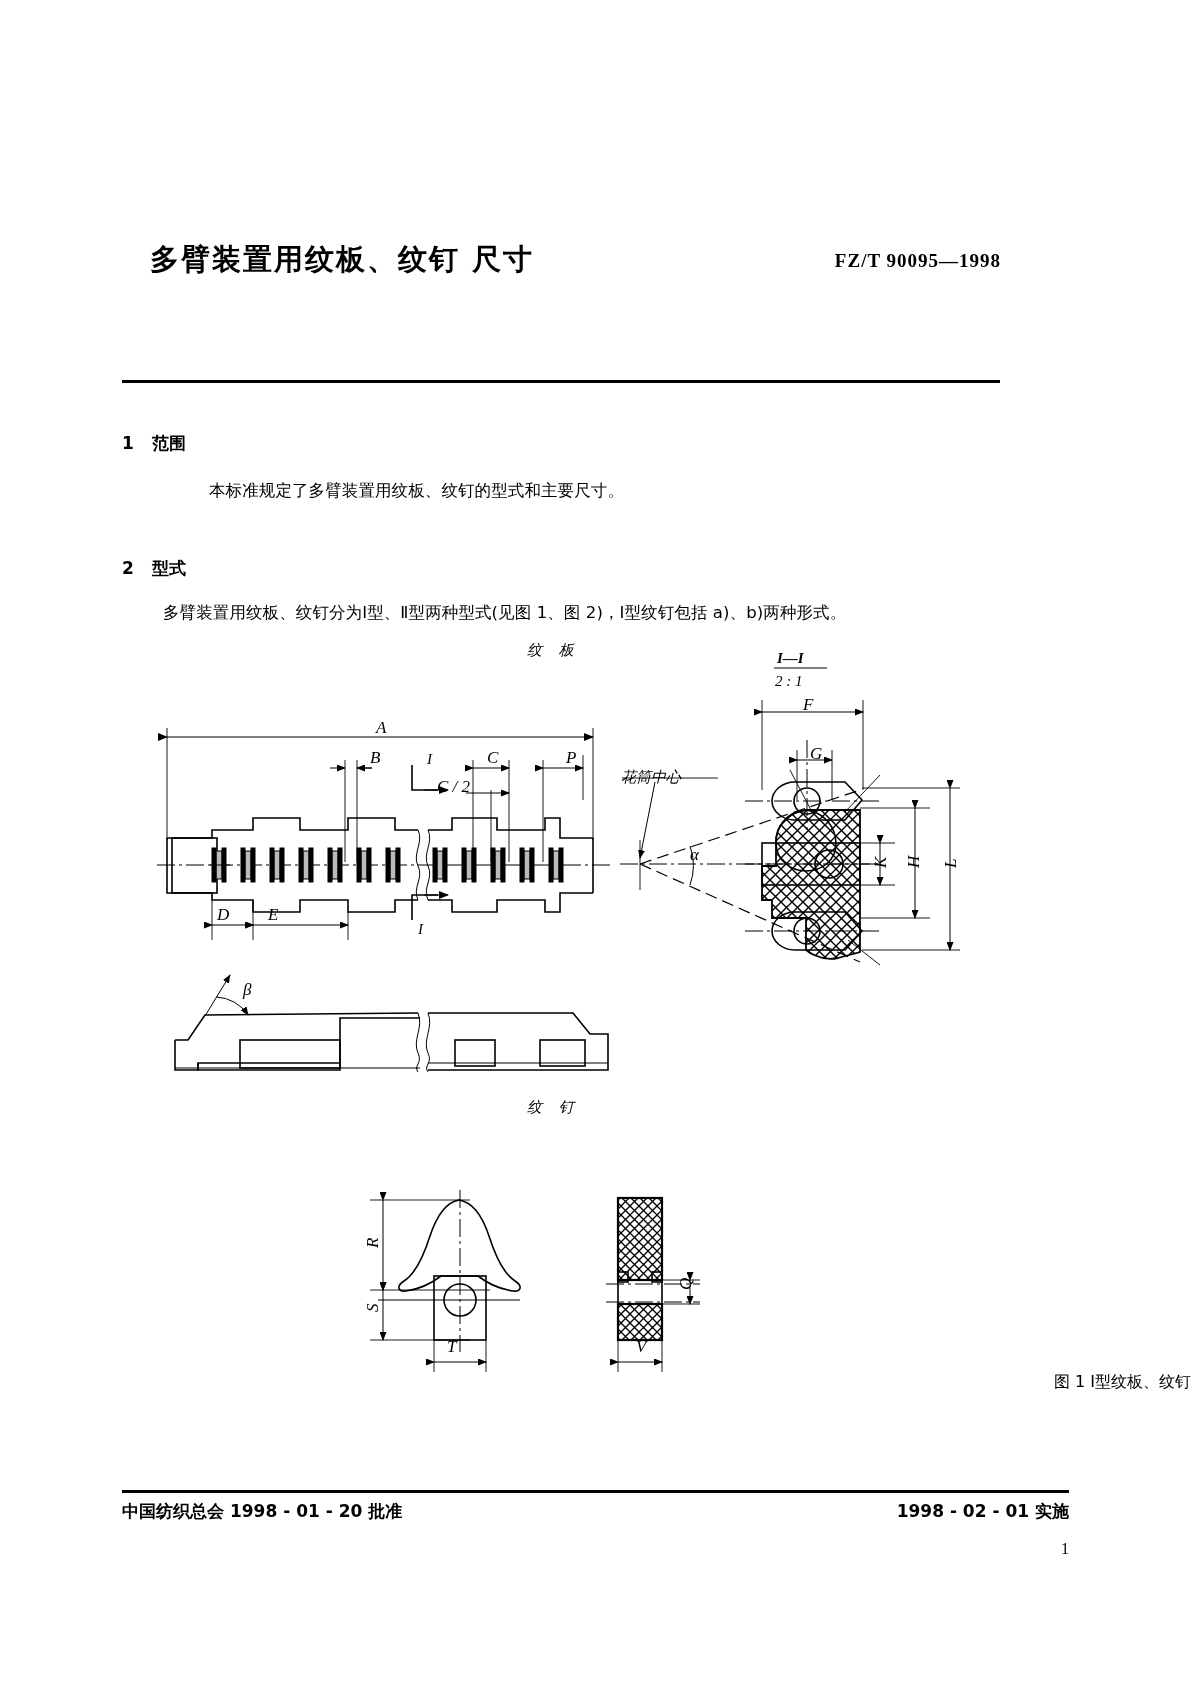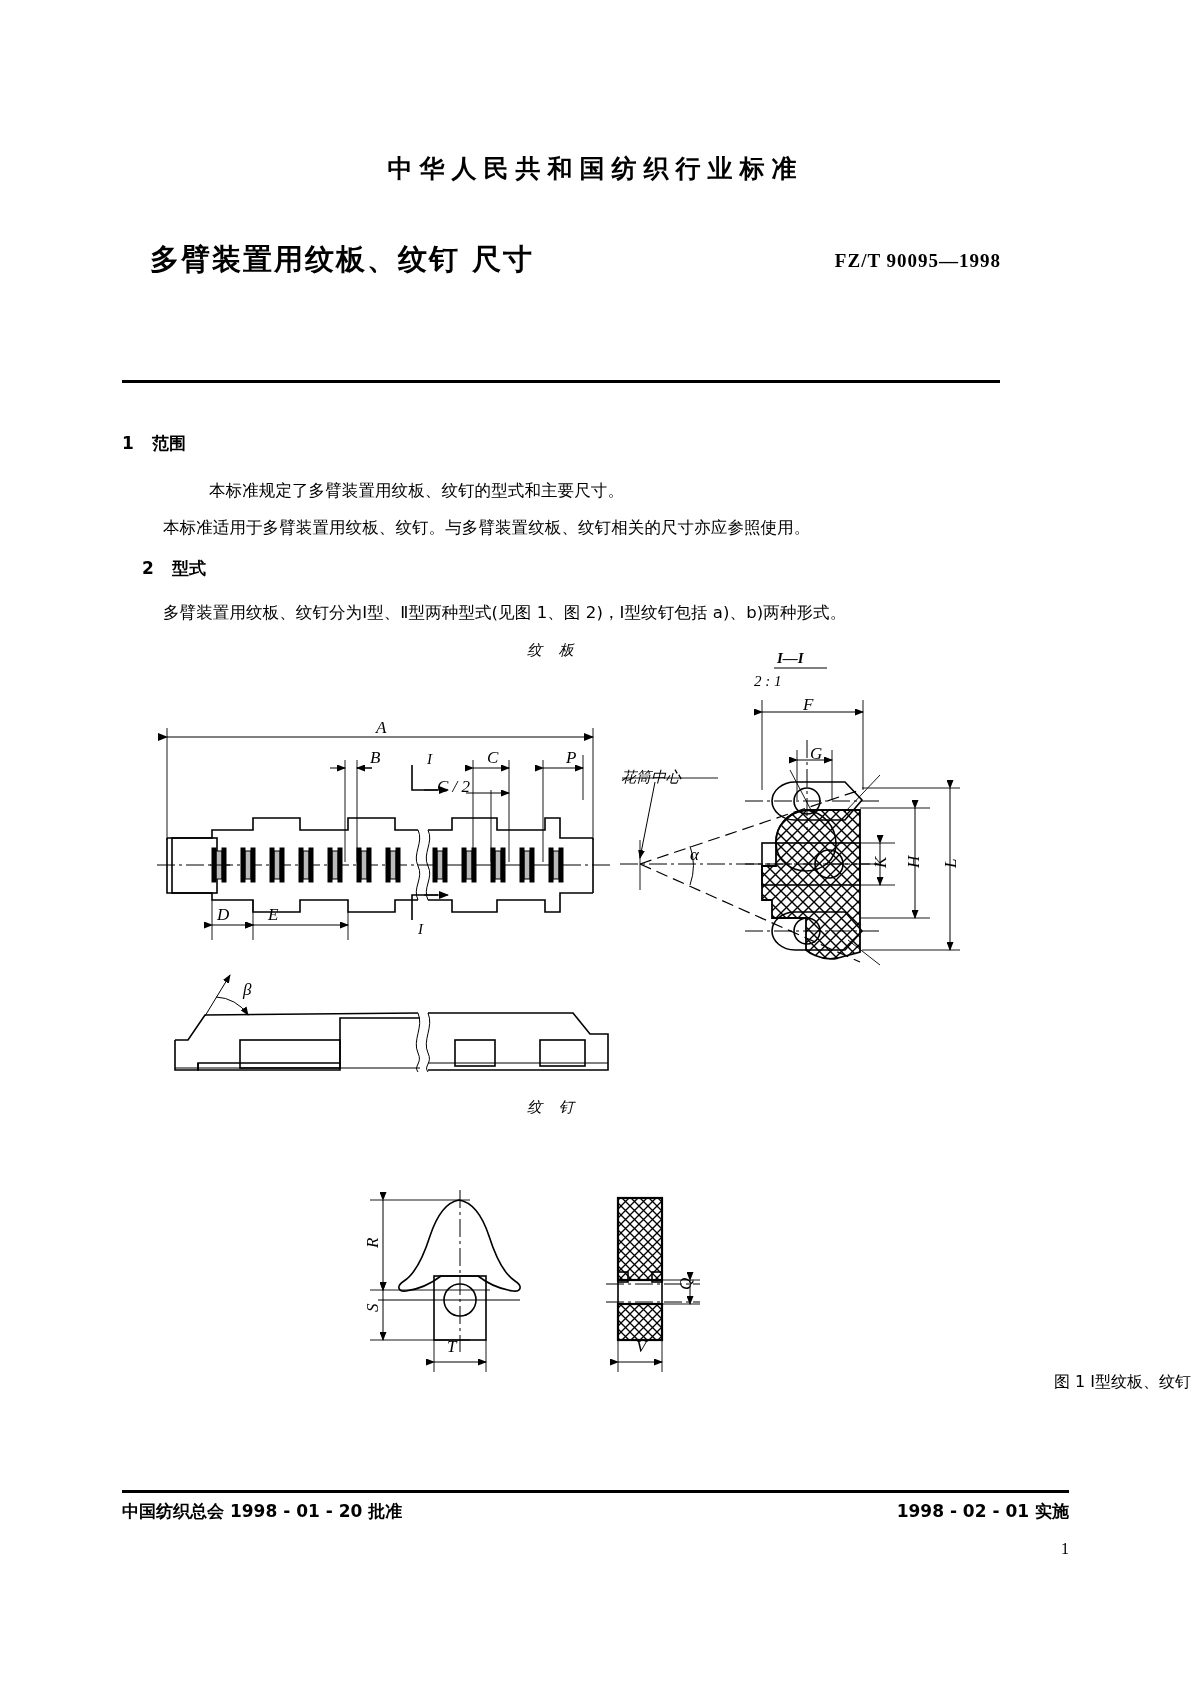--- a/index.html
+++ b/index.html
@@ -72,46 +72,44 @@
   .dim{fill:none;stroke:#000;stroke-width:1;}
   .cl{fill:none;stroke:#000;stroke-width:1;stroke-dasharray:18 4 3 4;}
   .dash{fill:none;stroke:#000;stroke-width:1.2;stroke-dasharray:12 6;}
   .ext{fill:none;stroke:#000;stroke-width:.9;}
 </style>
 </head>
 <body>
 
 <div class="page">
 
-  <div class="hdr-national">中华人民共和国纺织行业标准</div>
 
   <div class="hdr-title">多臂装置用纹板、纹钉  尺寸</div>
 
   <div class="hdr-stdno">FZ/T 90095—1998</div>
 
 
   <div class="rule-top"></div>
 
   <div class="sec-h" style="left:122px;top:432px;">
     <span class="num">1</span><span>范围</span>
   </div>
   <div class="para" style="left:177px;top:480px;margin-left:32px;">本标准规定了多臂装置用纹板、纹钉的型式和主要尺寸。</div>
-  <div class="para" style="left:163px;top:517px;">本标准适用于多臂装置用纹板、纹钉。与多臂装置纹板、纹钉相关的尺寸亦应参照使用。</div>
-
-  <div class="sec-h" style="left:122px;top:557px;margin-left:20px;">
+
+  <div class="sec-h" style="left:122px;top:557px;">
     <span class="num">2</span><span>型式</span>
   </div>
   <div class="para" style="left:163px;top:602px;">多臂装置用纹板、纹钉分为Ⅰ型、Ⅱ型两种型式(见图 1、图 2)，Ⅰ型纹钉包括 a)、b)两种形式。</div>
 
   <div class="lbl lbl-cn" style="left:527px;top:641px;">纹  板</div>
 
   <div class="lbl lbl-cn" style="left:527px;top:1098px;">纹  钉</div>
 
   <div class="lbl lbl-up" style="left:777px;top:650px;font-weight:bold;">I—I</div>
-  <div class="lbl lbl-up" style="left:754px;top:673px;">2 : 1</div>
+  <div class="lbl lbl-up" style="left:775px;top:673px;">2 : 1</div>
 
   <div class="lbl lbl-cn" style="left:621px;top:768px;letter-spacing:0px;font-size:15px;">花筒中心</div>
 
   <div class="lbl lbl-it" style="left:376px;top:718px;">A</div>
   <div class="lbl lbl-it" style="left:370px;top:748px;">B</div>
   <div class="lbl lbl-it" style="left:487px;top:748px;">C</div>
   <div class="lbl lbl-it" style="left:437px;top:777px;">C / 2</div>
   <div class="lbl lbl-it" style="left:566px;top:748px;">P</div>
   <div class="lbl lbl-it" style="left:217px;top:905px;">D</div>
   <div class="lbl lbl-it" style="left:268px;top:905px;">E</div>

